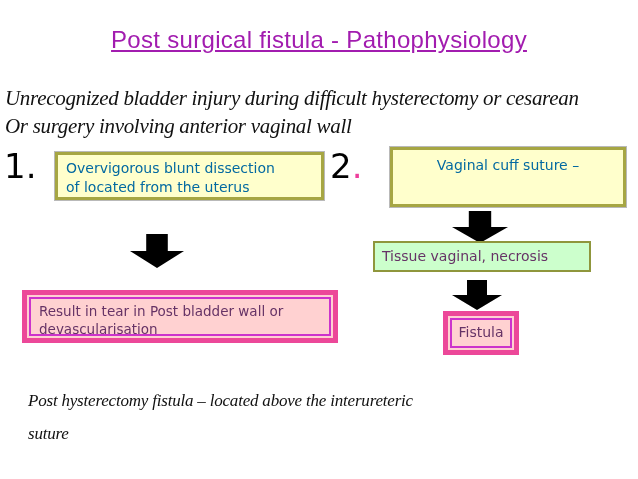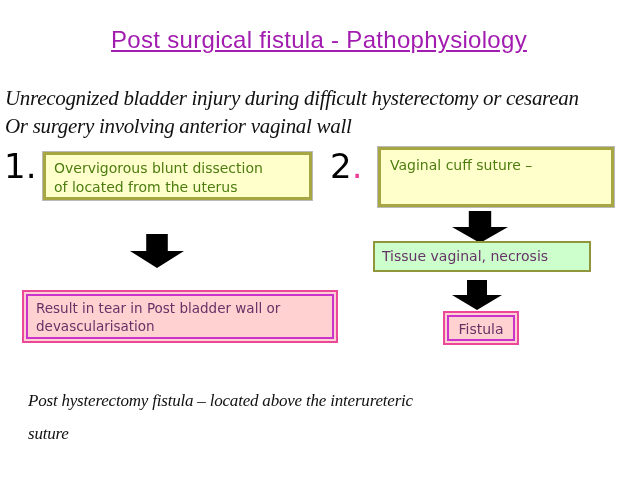--- a/index.html
+++ b/index.html
@@ -18,41 +18,41 @@
     font-size:21px;line-height:28px;color:#111;white-space:nowrap;letter-spacing:-.3px;
   }
   .step-num{
     position:absolute;font-family:"DejaVu Sans",sans-serif;
     font-size:34px;line-height:36px;color:#000;
   }
   .step-num .dot-pink{color:#ee3e9c;}
   .ybox{
     position:absolute;background:#ffffcc;border:3px solid #a6a643;
     box-shadow:0 0 0 1px #b9b9b9;box-sizing:border-box;
-    color:#4d7c0f;font-size:14px;line-height:19px;padding:4px 8px;white-space:nowrap;
+    color:#0369a1;font-size:14px;line-height:19px;padding:4px 8px;white-space:nowrap;margin-left:12px;
   }
   .box1{left:43px;top:152px;width:269px;height:48px;}
-  .box2{left:378px;top:147px;width:236px;height:60px;line-height:25px;padding:3px 9px;}
+  .box2{left:378px;top:147px;width:236px;height:60px;line-height:25px;padding:3px 9px;text-align:center;}
   .box2 .line2{margin-left:7px;}
   .gbox{
     position:absolute;left:373px;top:241px;width:218px;height:31px;
     background:#ccffcc;border:2px solid #8f963c;box-sizing:border-box;
     color:#663366;font-size:14px;line-height:23px;padding:2px 7px;white-space:nowrap;overflow:hidden;
   }
   .pbox{
-    position:absolute;background:#ffd1d1;border:2px solid #ec4899;
+    position:absolute;background:#ffd1d1;border:5px solid #ec4899;
     padding:2px;box-sizing:border-box;
   }
   .pbox-inner{
     border:2px solid #cc33cc;background:#ffd1d1;width:100%;height:100%;
     box-sizing:border-box;color:#663366;font-size:13.5px;line-height:18px;
     padding:3px 8px;white-space:nowrap;overflow:hidden;
   }
   .result{left:22px;top:290px;width:316px;height:53px;}
-  .fistula{left:443px;top:311px;width:76px;height:34px;}
+  .fistula{left:443px;top:311px;width:76px;height:44px;}
   .fistula .pbox-inner{text-align:center;font-size:14px;line-height:20px;padding:2px;}
   .arrow{
     position:absolute;background:#000;
     clip-path:polygon(30% 0,70% 0,70% 50%,100% 50%,50% 100%,0 50%,30% 50%);
   }
   .arrow1{left:130px;top:234px;width:54px;height:34px;}
   .arrow2{left:452px;top:211px;width:56px;height:32px;}
   .arrow3{left:452px;top:280px;width:50px;height:30px;}
   .footer{
     position:absolute;left:28px;top:384px;

